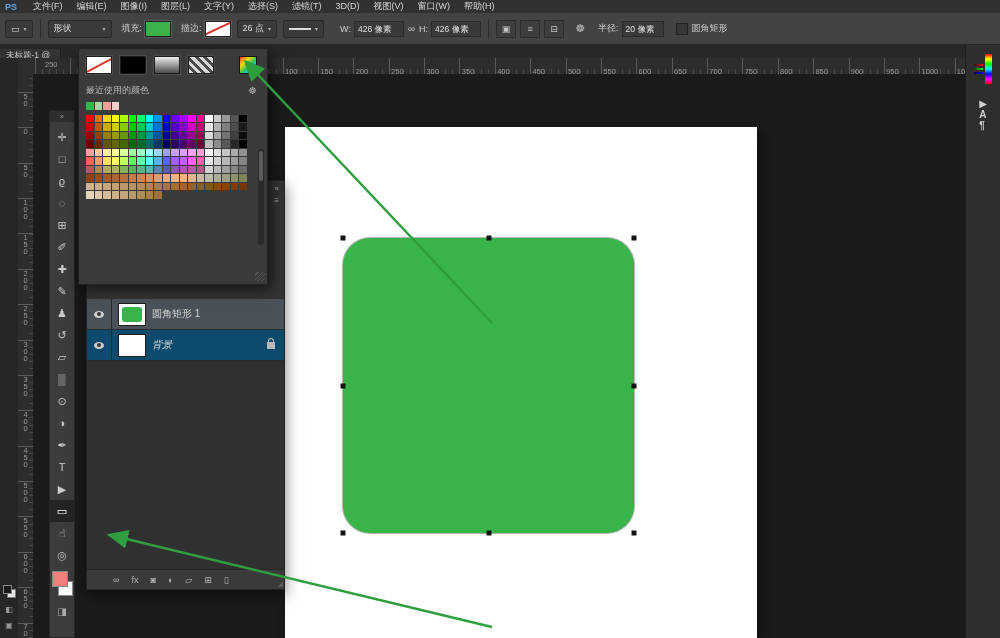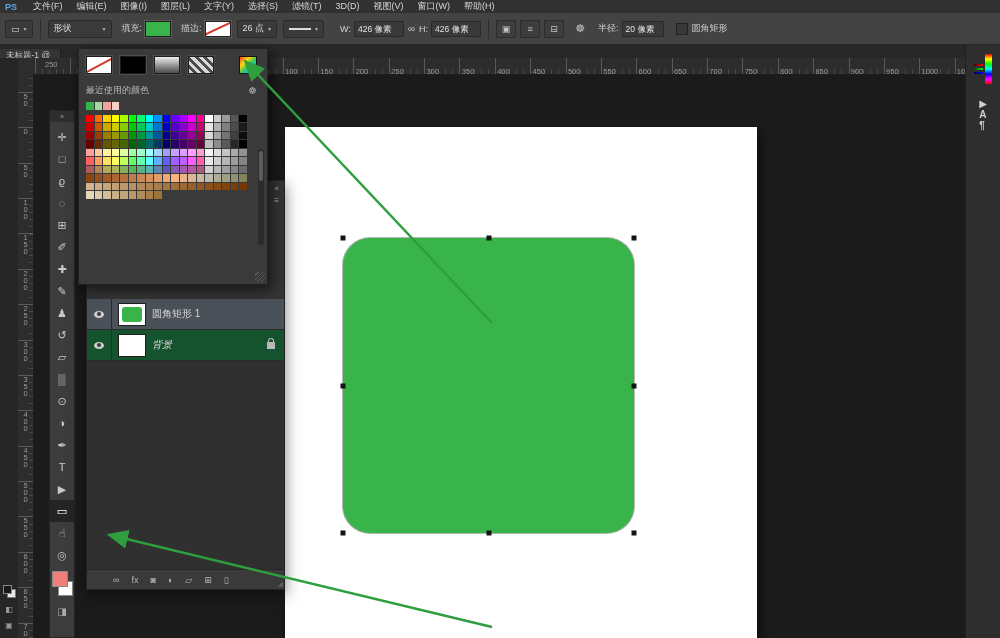--- a/index.html
+++ b/index.html
@@ -120,21 +120,21 @@
   .cp-thumb{position:absolute;top:2px;left:1px;width:4px;height:30px;background:#5c5c5c;border-radius:2px;}
   .cp-grip{position:absolute;right:2px;bottom:2px;width:10px;height:10px;
            background:repeating-linear-gradient(135deg,transparent 0 2px,#5a5a5a 2px 3px);}
   
   .layers-panel{position:absolute;left:86px;top:180px;width:199px;height:410px;background:#333333;
                 border:1px solid #242424;box-sizing:border-box;box-shadow:0 5px 14px rgba(0,0,0,.5);z-index:20;}
   .lp-top-icons{position:absolute;top:4px;right:5px;display:flex;flex-direction:column;gap:4px;
                 align-items:center;z-index:2;}
   .lp-top-icons span{font-size:8px;color:#ababab;line-height:8px;}
   .lp-body{position:absolute;left:0;right:0;top:106px;bottom:20px;background:#303030;margin-top:12px;}
-  .layer-row{height:30px;display:flex;align-items:center;border-bottom:1px solid #2b2b2b;background:#14532d;}
+  .layer-row{height:30px;display:flex;align-items:center;border-bottom:1px solid #2b2b2b;background:#0c4a6e;}
   .layer-row.selected{background:#4a5158;}
   .eye-cell{width:24px;align-self:stretch;border-right:1px solid #2a2a2a;display:flex;
             align-items:center;justify-content:center;flex:none;}
   .eye{width:10px;height:7px;border-radius:50%;background:#cfcfcf;position:relative;display:inline-block;}
   .eye::after{content:"";position:absolute;left:3px;top:1.5px;width:4px;height:4px;border-radius:50%;background:#3a3a3a;}
   .thumb{width:26px;height:21px;background:#fff;outline:1px solid #1e1e1e;margin:0 7px;position:relative;flex:none;}
   .thumb-inner{display:none;position:absolute;inset:3px;border-radius:3px;}
   .layer-row.thumb-shape .thumb-inner{display:block;}
   .layer-name{font-size:10px;color:#d6d6d6;white-space:nowrap;}
   .layer-row.locked .layer-name{font-style:italic;}

